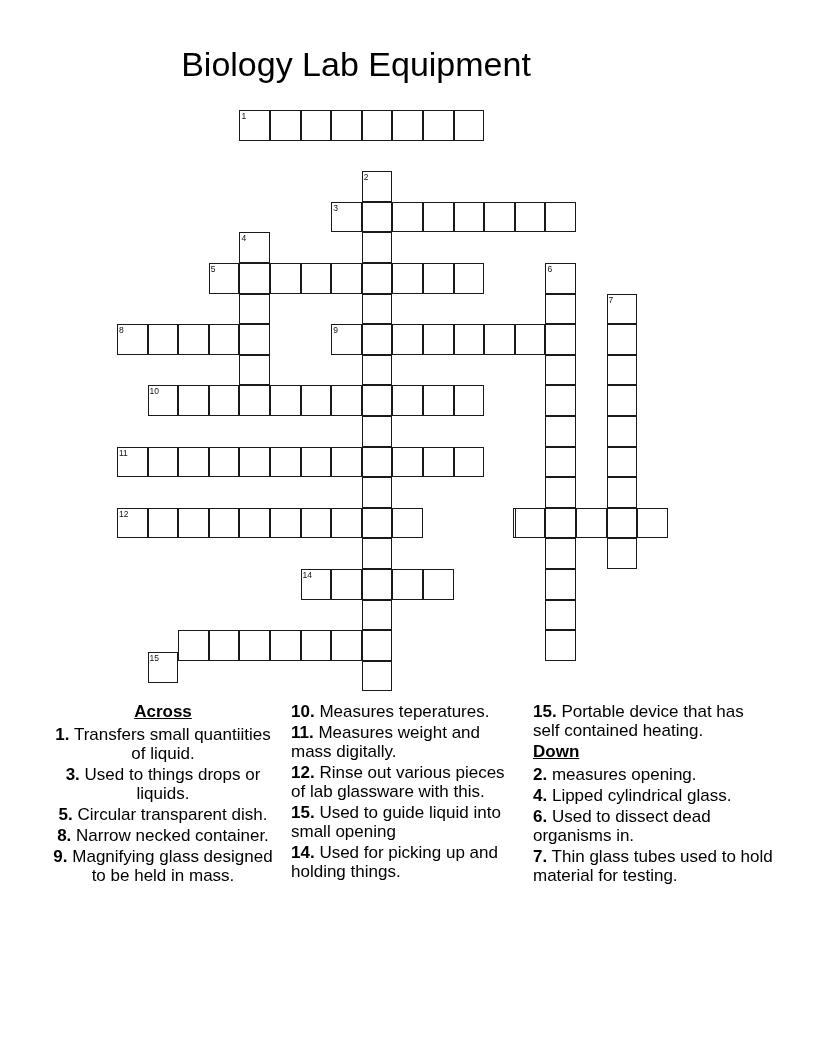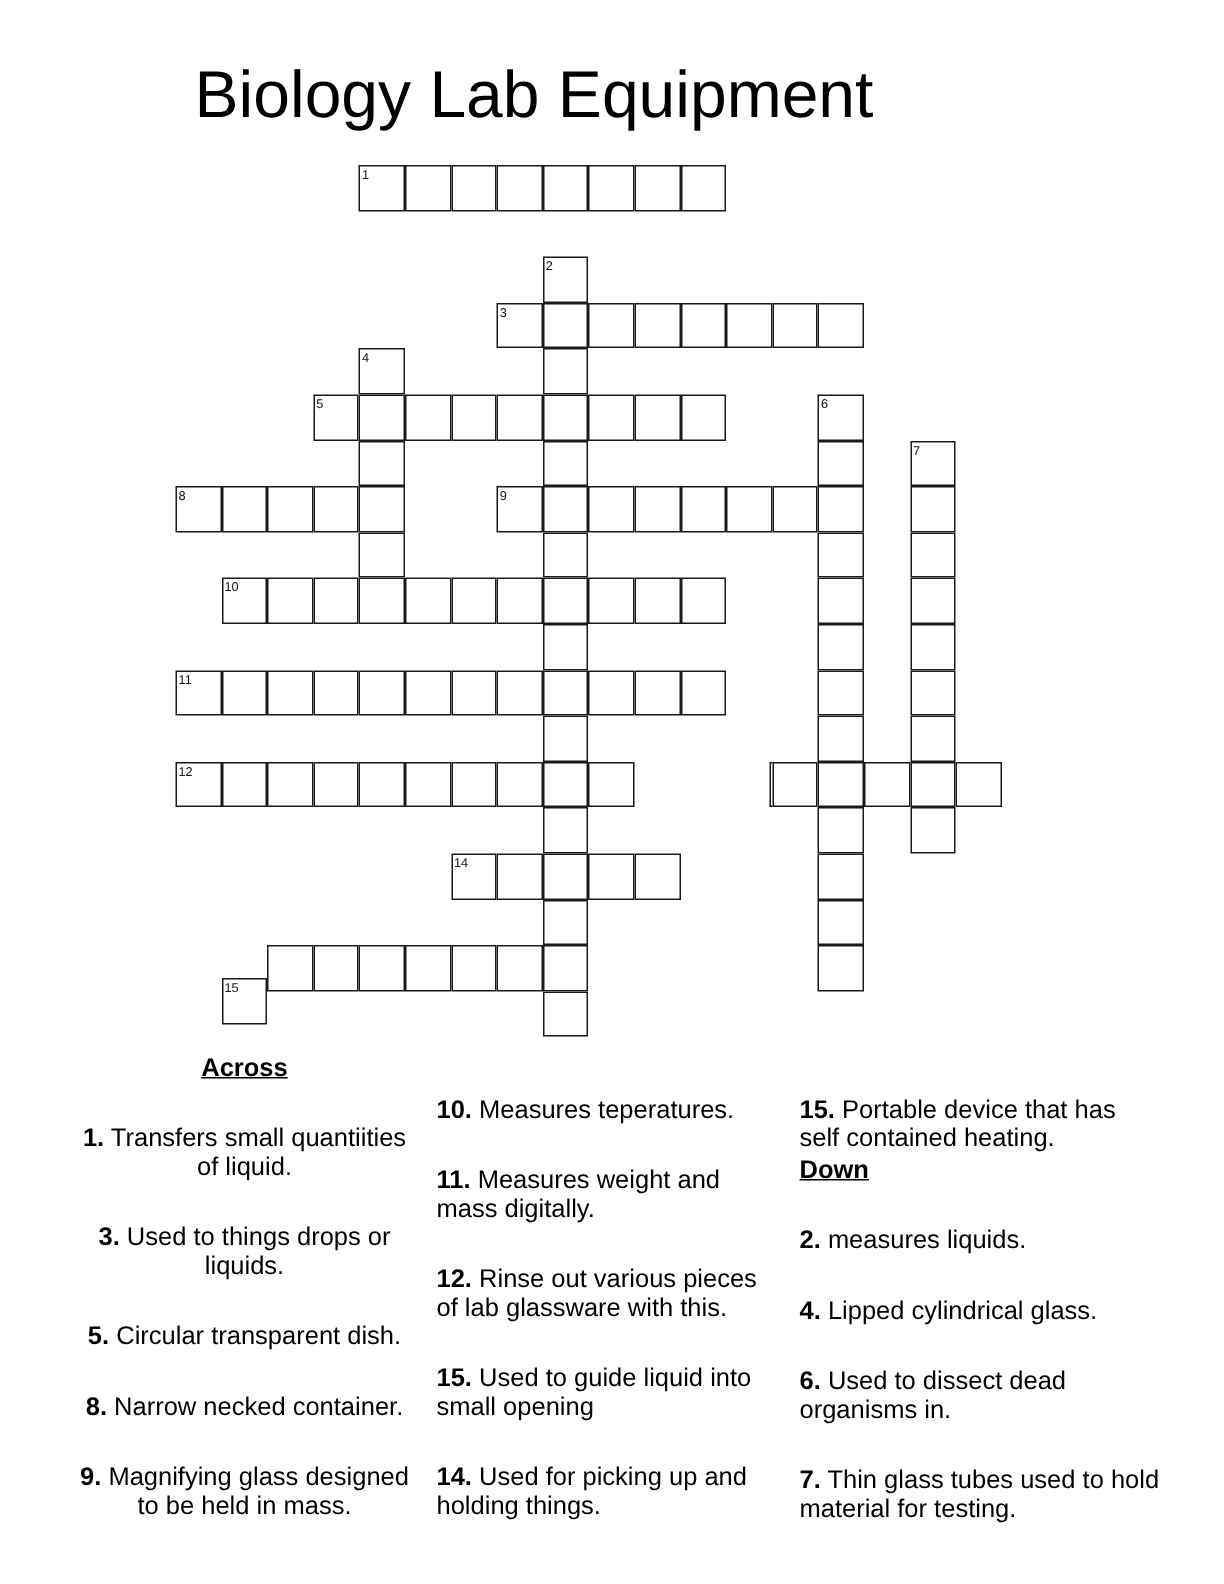--- a/index.html
+++ b/index.html
@@ -1,26 +1,26 @@
 <!DOCTYPE html>
 <html><head>
   <meta charset="utf-8">
   <style>
     html, body { margin: 0; padding: 0; background: #ffffff; }
     body { width: 816px; height: 1056px; position: relative; overflow: hidden; font-family: "Liberation Sans", sans-serif; color: #000; }
-    .title { position: absolute; left: 0; top: 32px; width: 712px; text-align: center; font-size: 44px; line-height: 64px; font-weight: normal; }
+    .title { position: absolute; left: 0; top: 32px; width: 712px; text-align: center; font-size: 34px; line-height: 64px; font-weight: normal; }
     .grid { position: absolute; left: 0; top: 0; width: 816px; height: 700px; }
     .cell { position: absolute; width: 30.6px; height: 30.6px; box-sizing: border-box; border: 1.5px solid #1a1a1a; background: #fff; }
     .cell .num { position: absolute; left: 1px; top: 0px; font-size: 8.5px; line-height: 10px; color: #111; }
     .clues { position: absolute; top: 702px; font-size: 17px; line-height: 19px; }
     .col1 { left: 48px; width: 230px; text-align: center; }
     .col2 { left: 291px; width: 230px; }
     .col3 { left: 533px; width: 240px; }
     .heading { font-weight: bold; text-decoration: underline; margin-bottom: 4px; display: block; }
-    .clue { margin-bottom: 2px; margin-top: 28px; }
+    .clue { margin-bottom: 2px; }
     .clue b { font-weight: bold; }
   </style>
 </head>
 <body>
 
 <div class="title">Biology Lab Equipment</div>
 
 <div class="grid" id="grid">
     <div class="cell" style="left: 239.4px; top: 110px;">
       <span class="num">1</span>
@@ -188,17 +188,17 @@
   <div class="clue"><b>10.</b> <span>Measures teperatures.</span></div>
   <div class="clue"><b>11.</b> <span>Measures weight and mass digitally.</span></div>
   <div class="clue"><b>12.</b> <span>Rinse out various pieces of lab glassware with this.</span></div>
   <div class="clue"><b>15.</b> <span>Used to guide liquid into small opening</span></div>
   <div class="clue"><b>14.</b> <span>Used for picking up and holding things.</span></div>
 </div>
 
 <div class="clues col3">
   <div class="clue"><b>15.</b> <span>Portable device that has self contained heating.</span></div>
   <span class="heading">Down</span>
-  <div class="clue"><b>2.</b> <span>measures liquids.</span></div>
+  <div class="clue"><b>2.</b> <span>measures opening.</span></div>
   <div class="clue"><b>4.</b> <span>Lipped cylindrical glass.</span></div>
   <div class="clue"><b>6.</b> <span>Used to dissect dead organisms in.</span></div>
   <div class="clue"><b>7.</b> <span>Thin glass tubes used to hold material for testing.</span></div>
 </div>
 
 </body></html>

